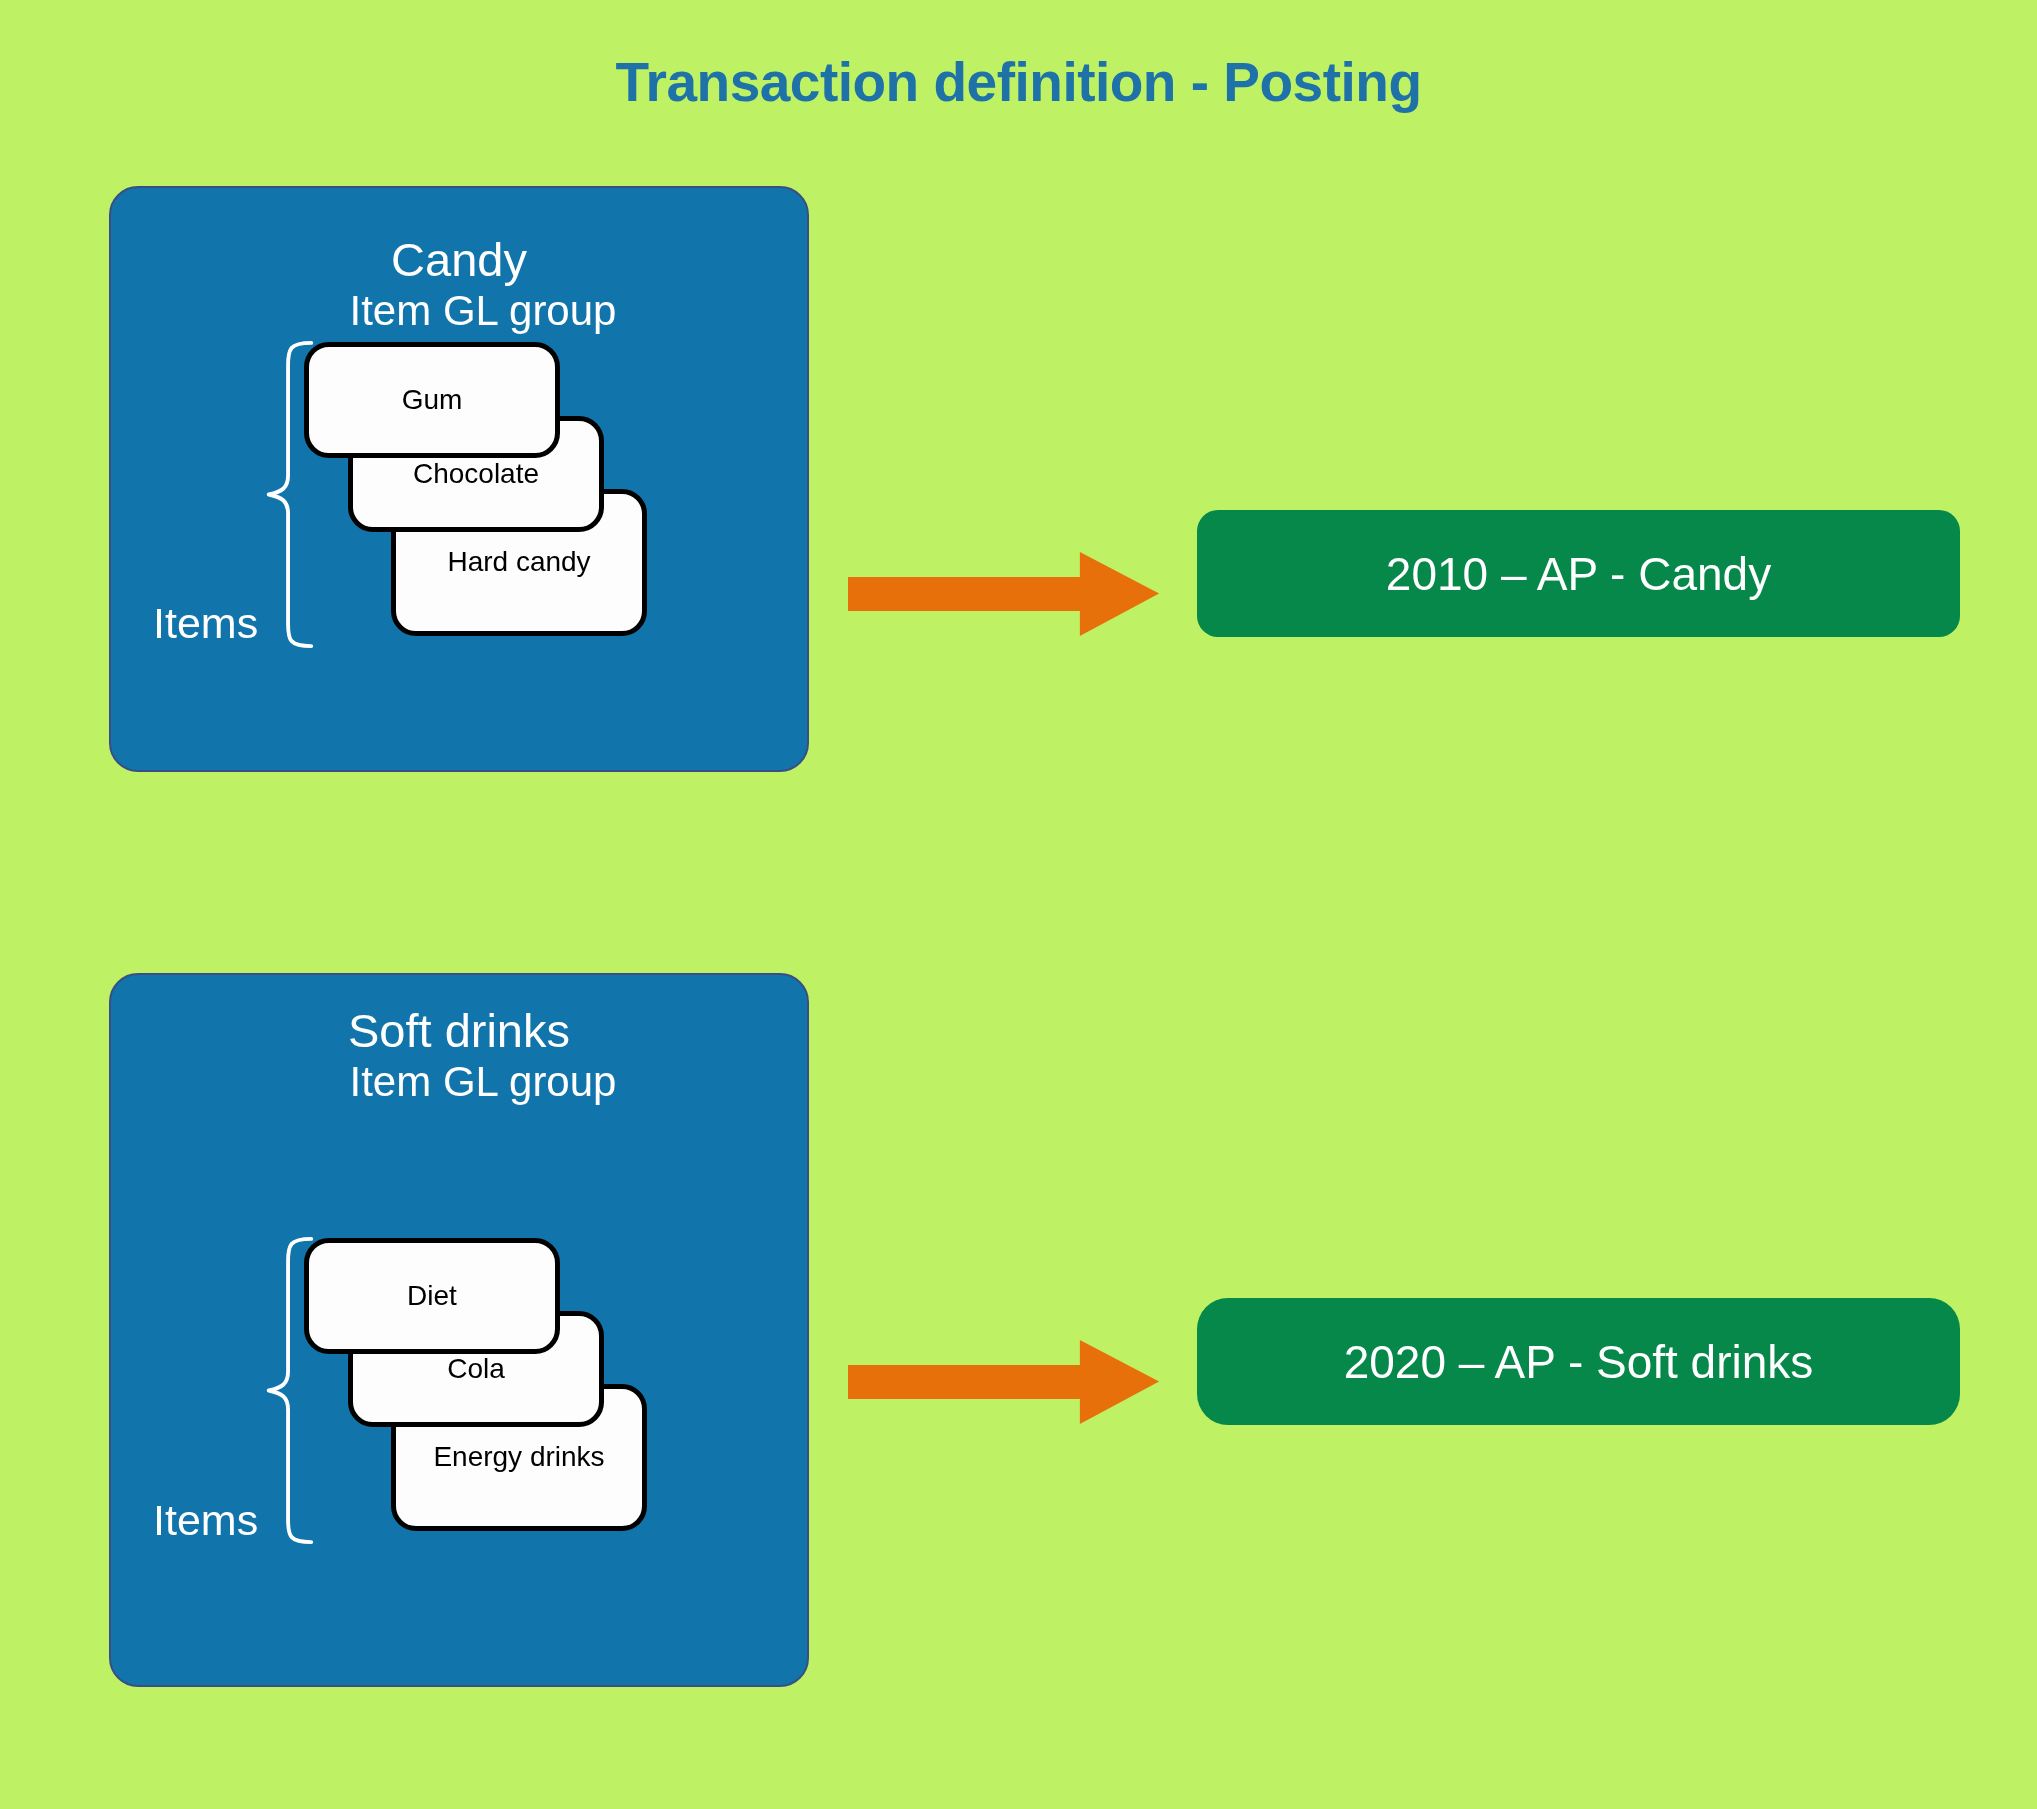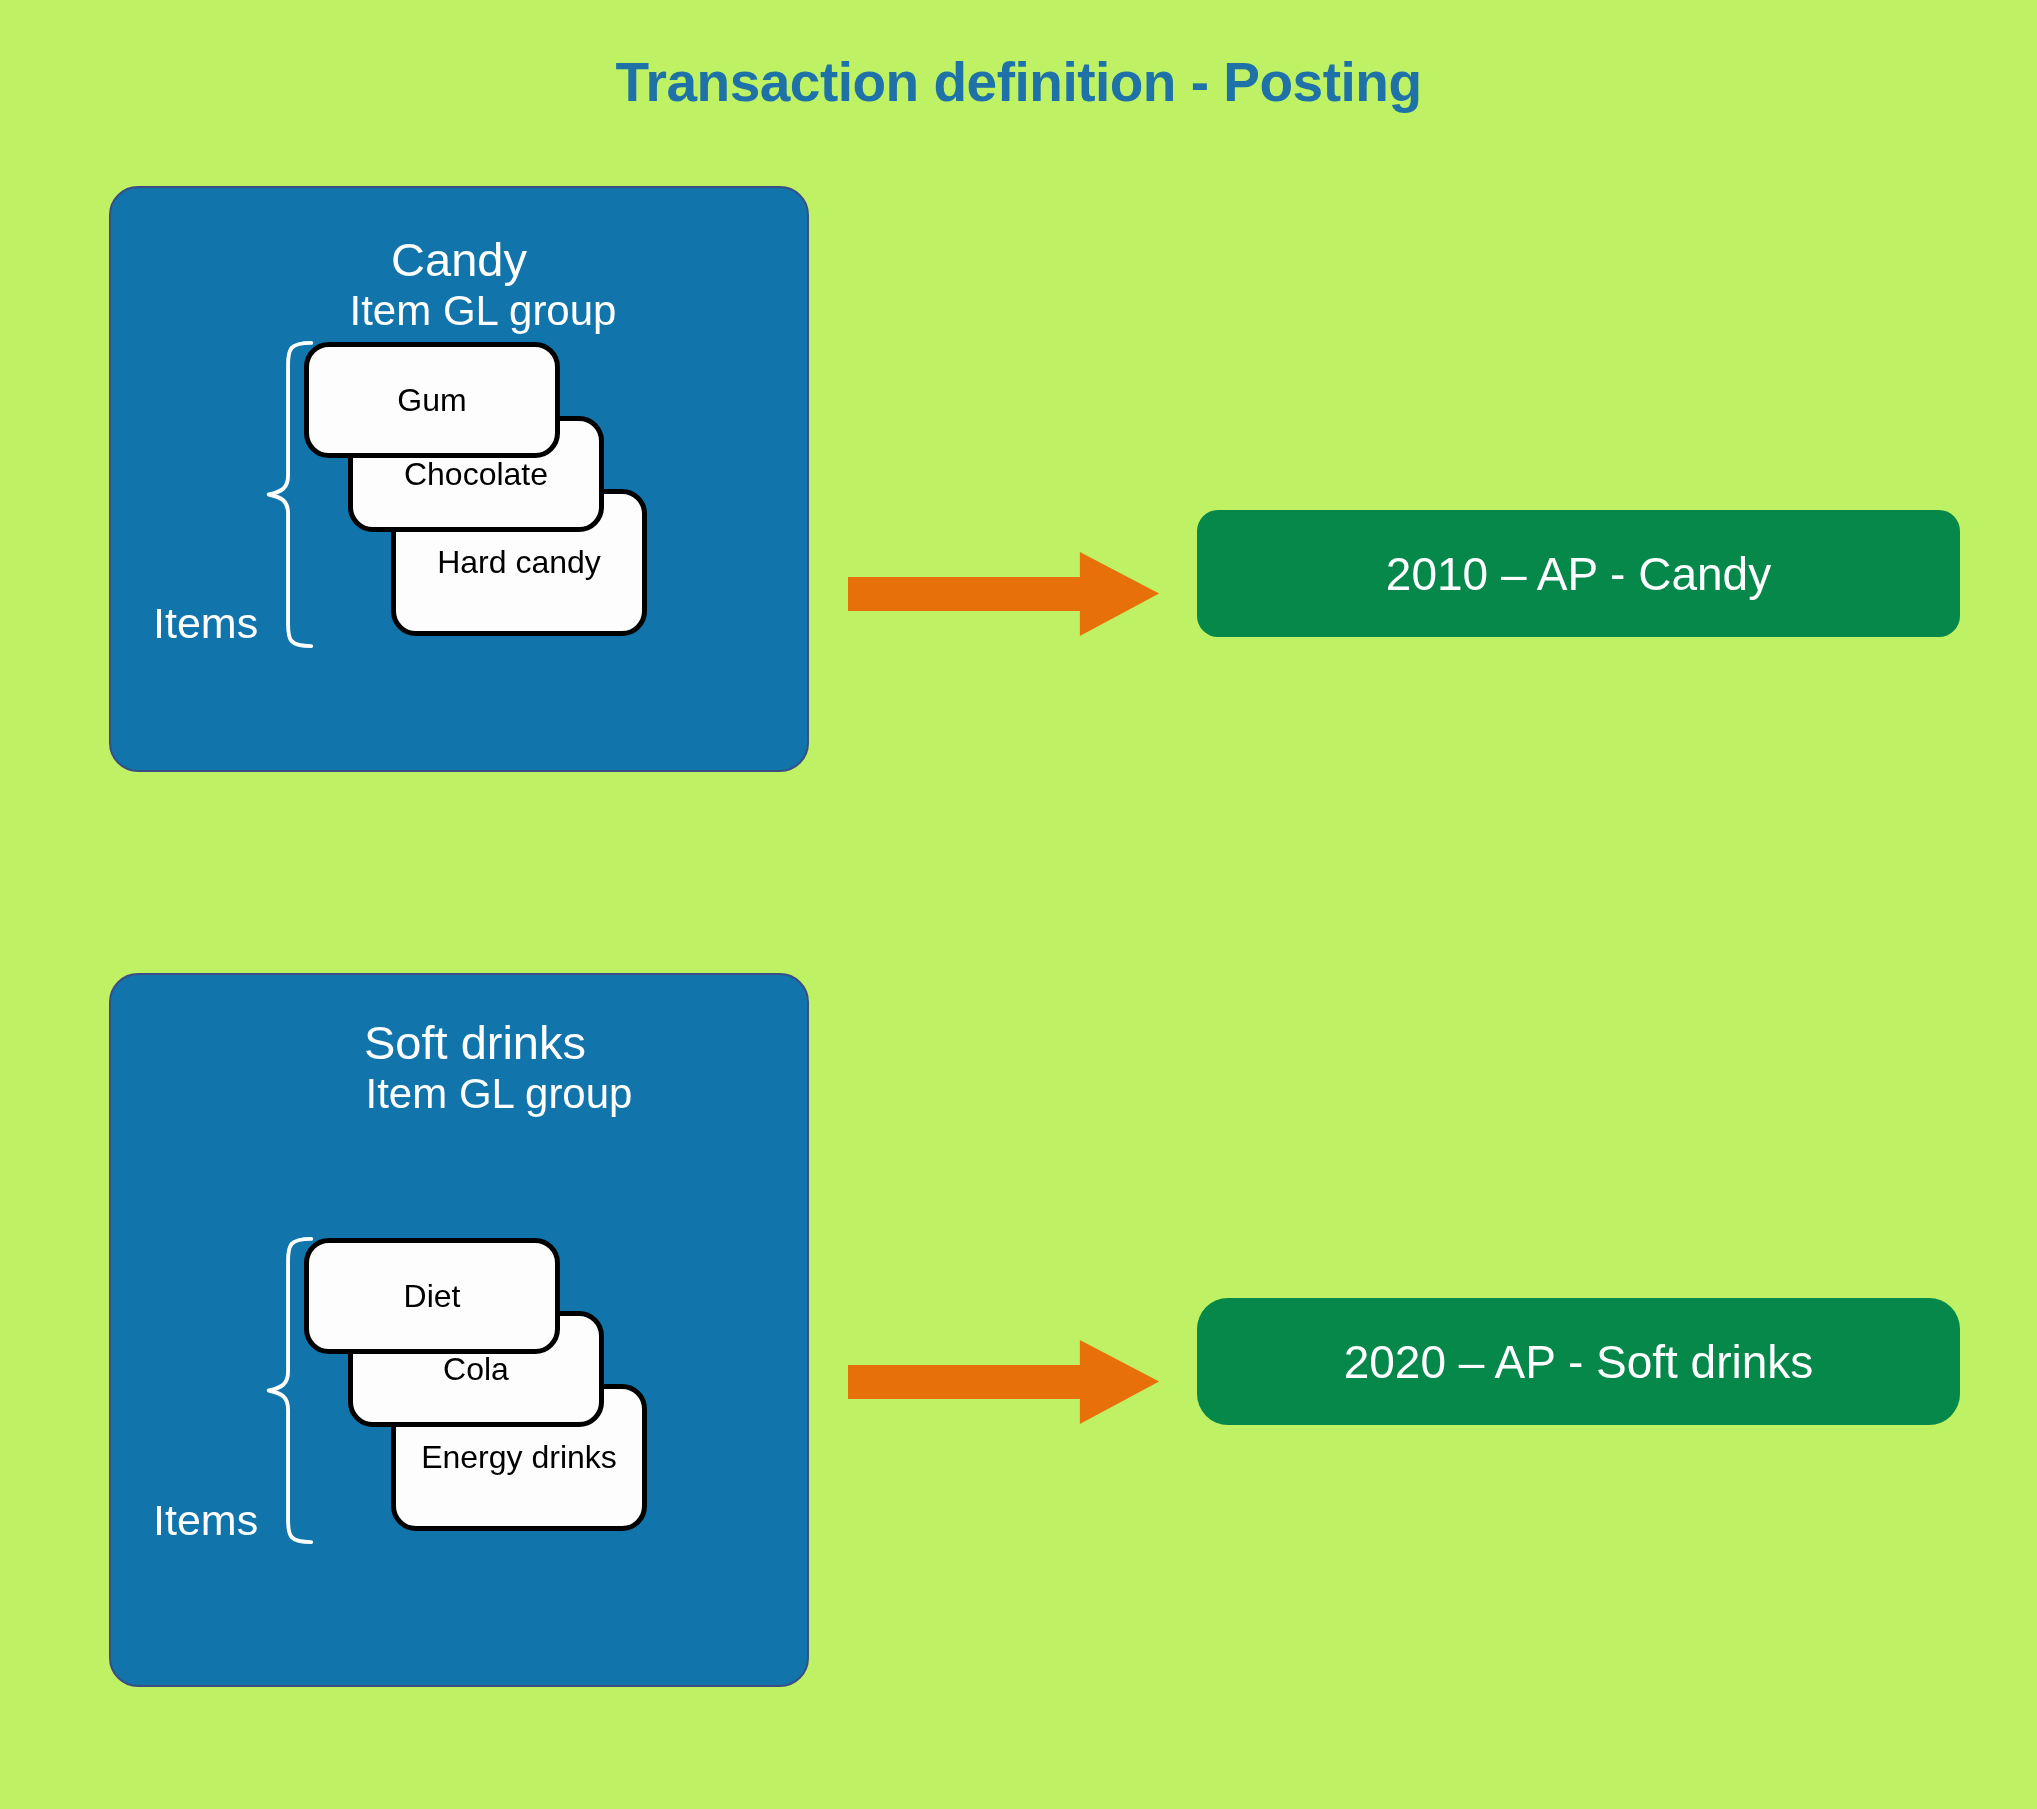--- a/index.html
+++ b/index.html
@@ -51,21 +51,21 @@
     position: absolute;
     left: 0;
     width: 100%;
     text-align: center;
     color: #ffffff;
     line-height: 1.12;
     font-size: 44px;
     pointer-events: none;
   }
   #group-candy .group-title { top: 46px; }
-  #group-soft  .group-title { top: 42px; margin-left: 16px; }
+  #group-soft  .group-title { top: 30px; }
 
   .group-title .line1 { display: block; font-size: 47px; }
   .group-title .line2 { display: block; font-size: 42px; padding-left: 48px; }
 
   
   .items-label {
     position: absolute;
     color: #ffffff;
     font-size: 43px;
     white-space: nowrap;
@@ -85,21 +85,21 @@
     position: absolute;
     background: #FDFDFD;
     border: 5.8px solid #000000;
     border-radius: 25px;
     box-sizing: border-box;
     display: flex;
     align-items: center;
     justify-content: center;
     text-align: center;
     color: #000000;
-    font-size: 32px;
+    font-size: 28px;
     line-height: 1.08;
     padding: 0 15px;
   }
 
   
   #card-gum        { left: 193px; top: 154px; width: 256px; height: 116px; z-index: 3; }
   #card-chocolate  { left: 237px; top: 228px; width: 256px; height: 116px; z-index: 2; }
   #card-hardcandy  { left: 280px; top: 301px; width: 256px; height: 147px; z-index: 1; }
 
   

